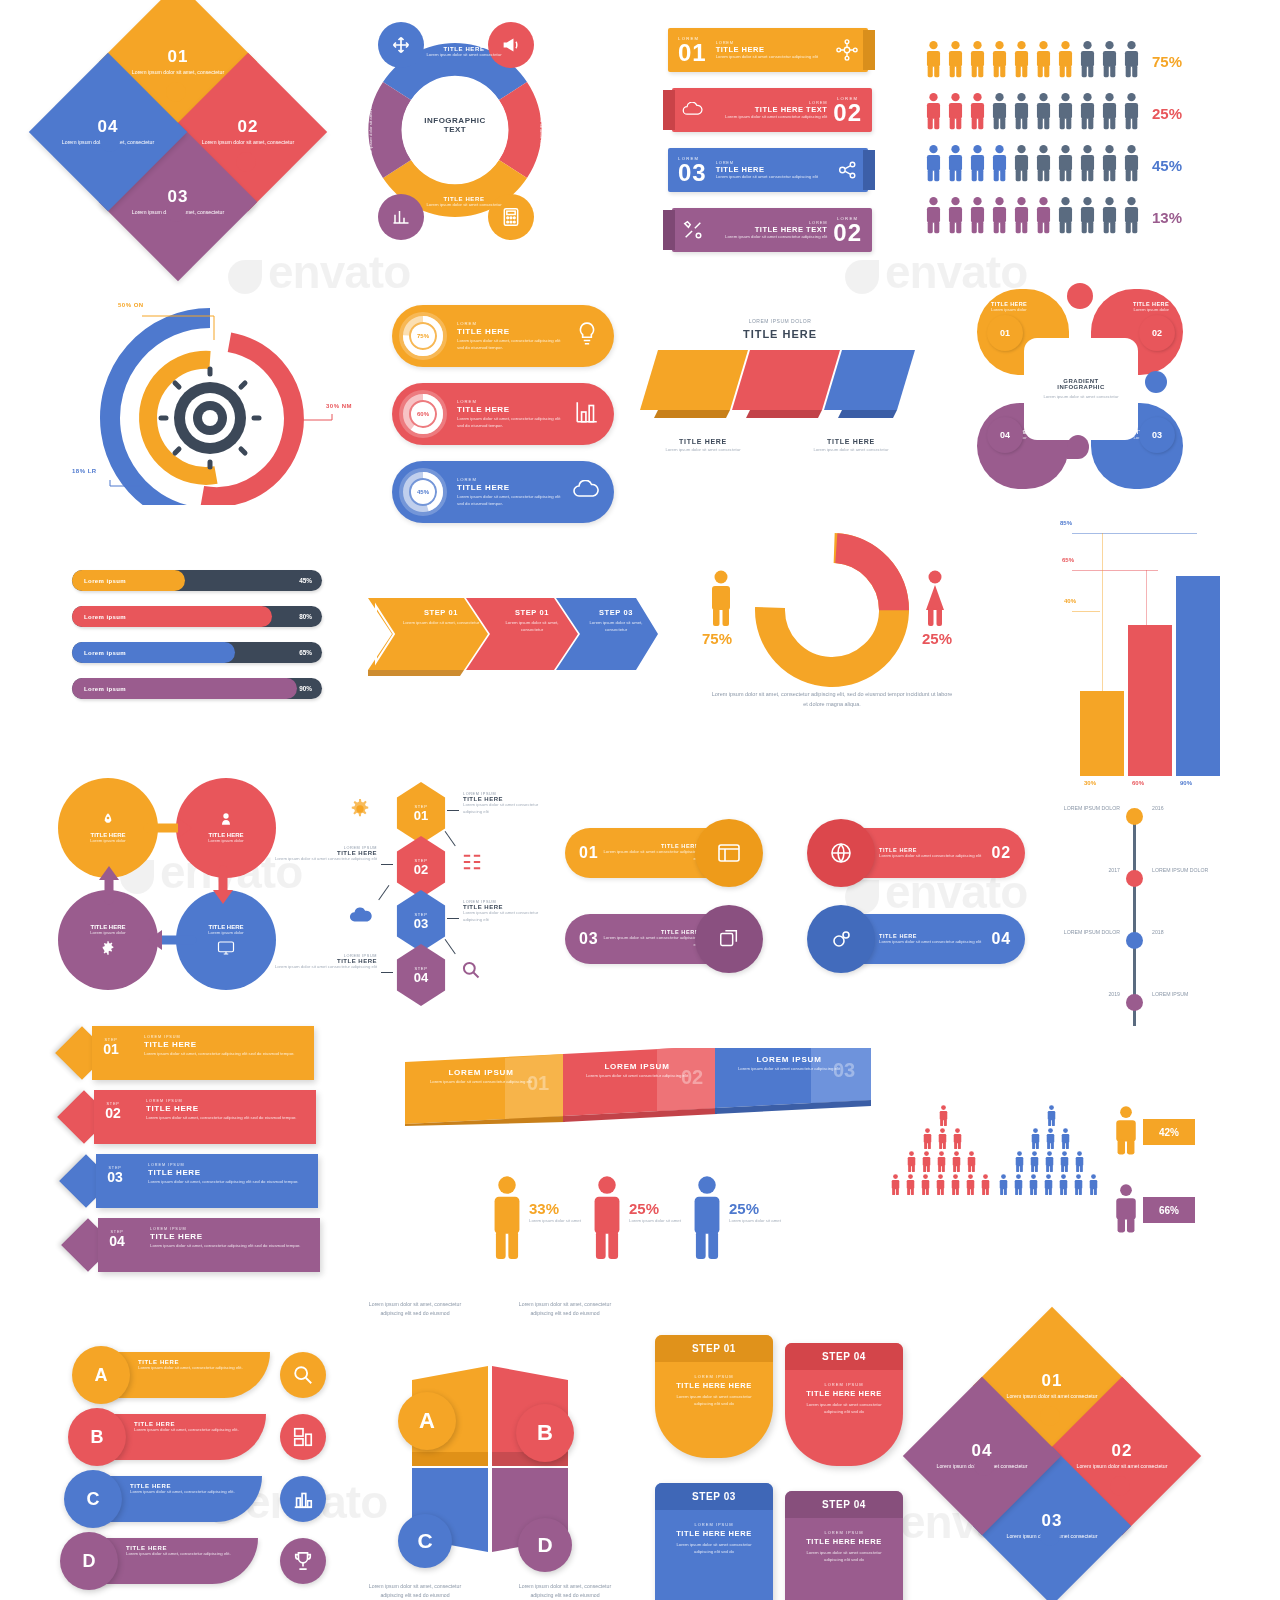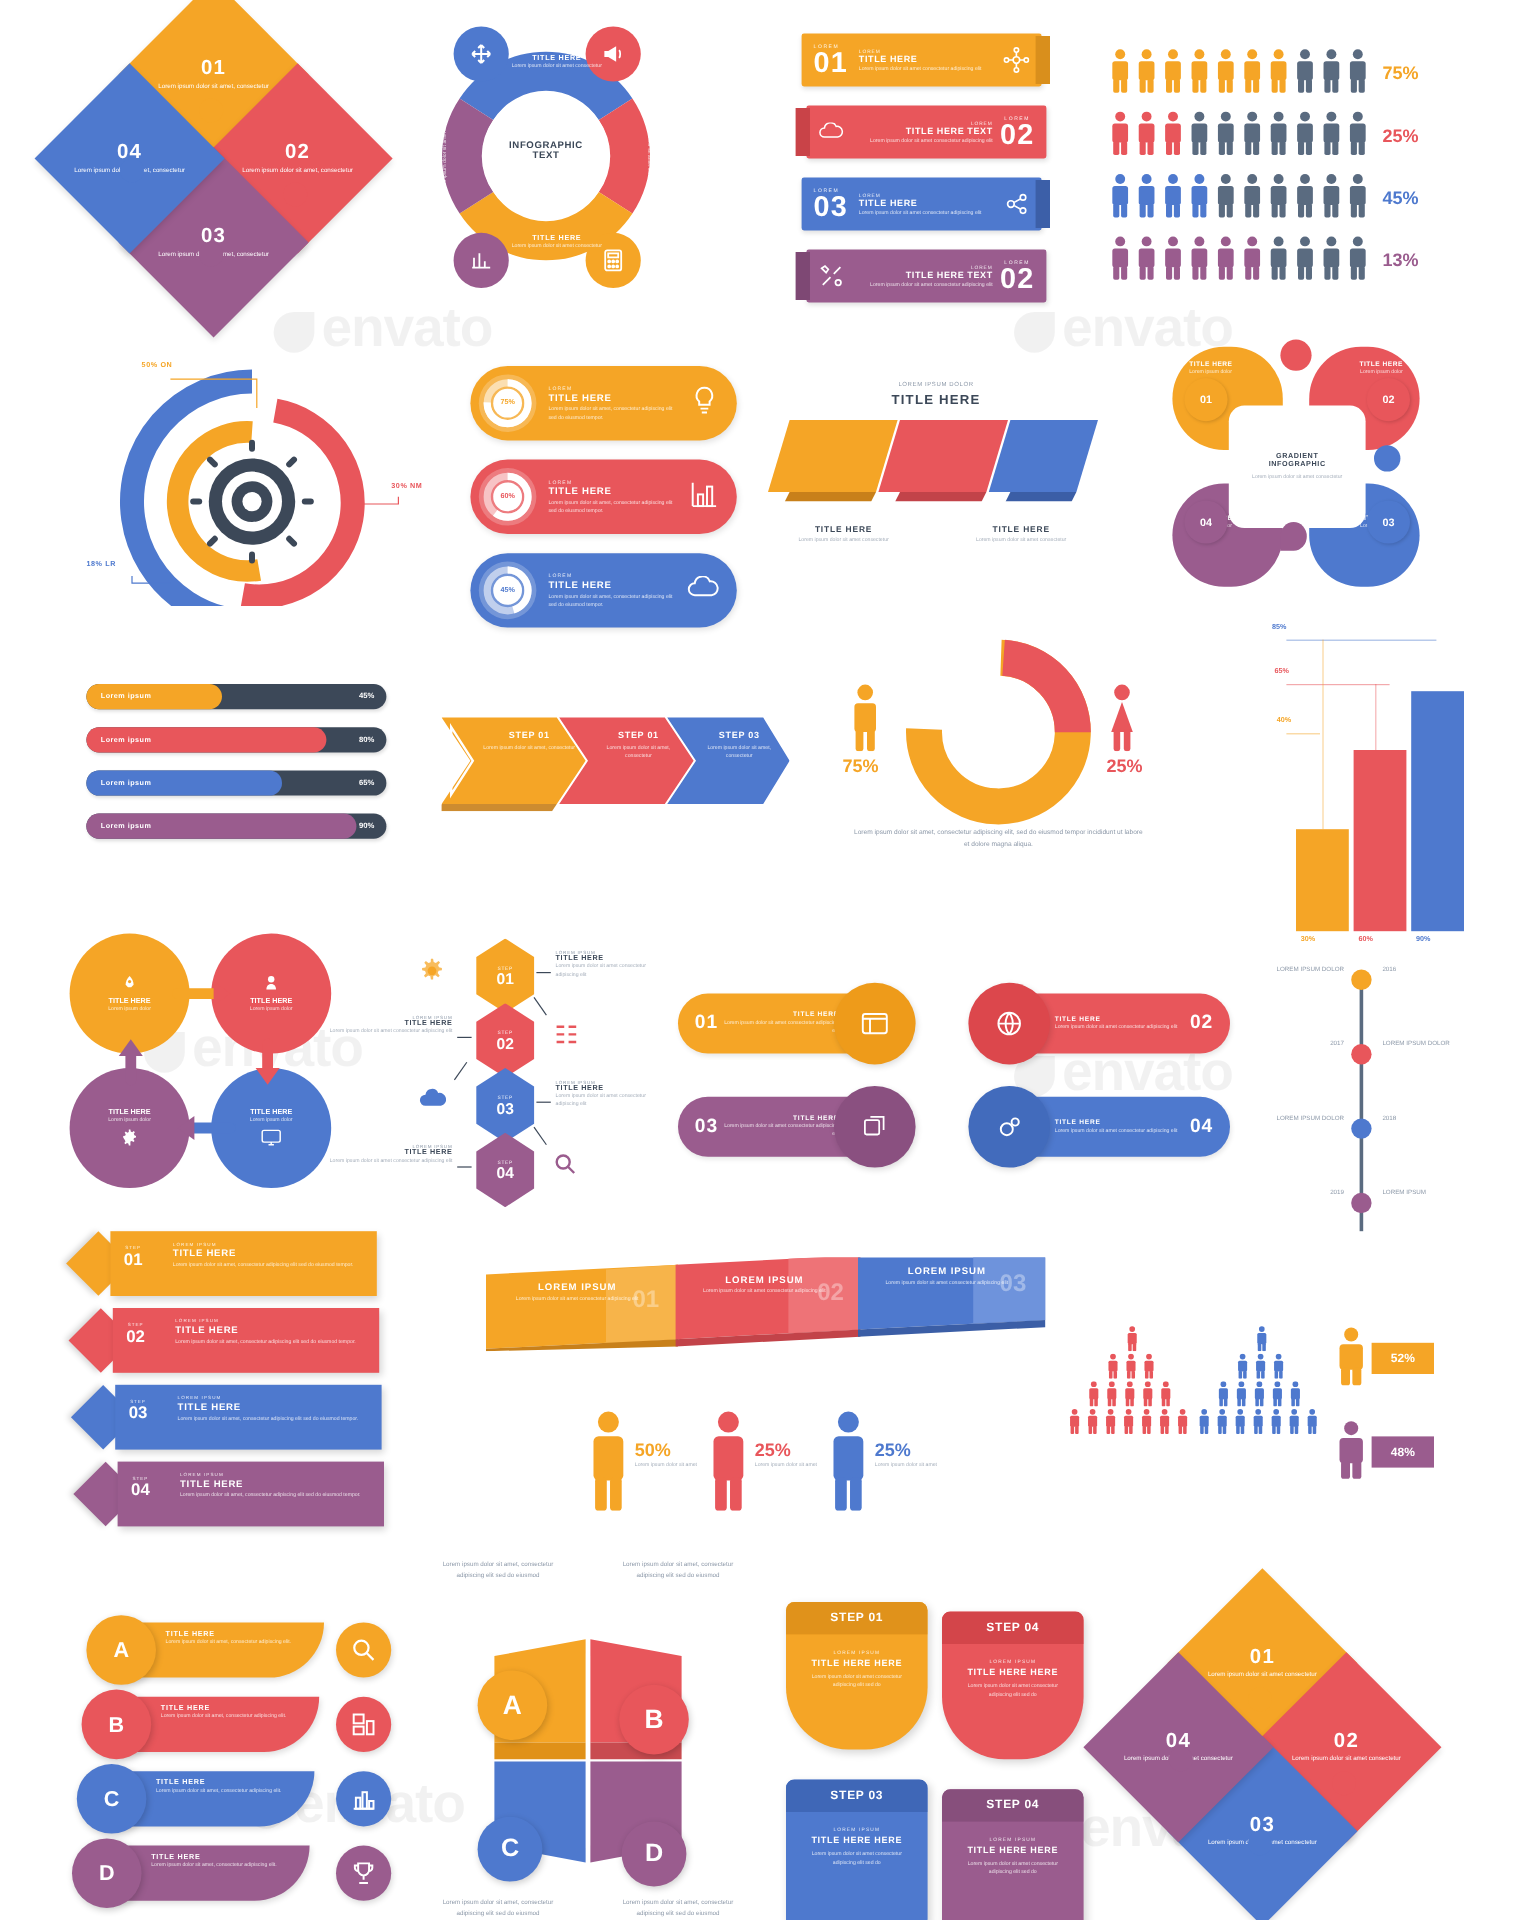--- a/index.html
+++ b/index.html
@@ -1037,21 +1037,21 @@
 
   <div class="abs" style="left:490px; top:1175px; width:290px; height:100px;" id="people-trio">
       <div style="position:absolute; left:0px; top:0; display:flex; align-items:flex-start;">
         <svg width="34" height="84" viewBox="0 0 20 50" fill="#F5A526">
           <circle cx="10" cy="6" r="5.2"></circle>
           <rect x="2.6" y="13" width="14.8" height="22" rx="2.6"></rect>
           <rect x="3.4" y="33.5" width="5.8" height="16.5" rx="1.8"></rect>
           <rect x="10.8" y="33.5" width="5.8" height="16.5" rx="1.8"></rect>
         </svg>
         <div style="margin-left:5px; margin-top:26px;">
-          <div style="font-size:15px; font-weight:bold; color:#F5A526; line-height:1;">50%</div>
+          <div style="font-size:15px; font-weight:bold; color:#F5A526; line-height:1;">33%</div>
           <div class="tiny" style="color:#8C98A8; width:54px; margin-top:2px;">Lorem ipsum dolor sit amet</div>
         </div>
       </div>
       <div style="position:absolute; left:100px; top:0; display:flex; align-items:flex-start;">
         <svg width="34" height="84" viewBox="0 0 20 50" fill="#E8565B">
           <circle cx="10" cy="6" r="5.2"></circle>
           <rect x="2.6" y="13" width="14.8" height="22" rx="2.6"></rect>
           <rect x="3.4" y="33.5" width="5.8" height="16.5" rx="1.8"></rect>
           <rect x="10.8" y="33.5" width="5.8" height="16.5" rx="1.8"></rect>
         </svg>
@@ -1282,28 +1282,28 @@
             <rect x="2.2" y="20.6" width="4.2" height="9.4" rx="1.2"></rect>
             <rect x="7.6" y="20.6" width="4.2" height="9.4" rx="1.2"></rect>
           </svg></span>
       </div>
       <div style="position:absolute; left:218px; top:0;"><svg width="26" height="50" viewBox="0 0 16 30" fill="#F5A526">
           <circle cx="8" cy="4" r="3.6"></circle>
           <rect x="2" y="9" width="12" height="13" rx="2"></rect>
           <rect x="2.8" y="21" width="4.6" height="9" rx="1.3"></rect>
           <rect x="8.6" y="21" width="4.6" height="9" rx="1.3"></rect>
         </svg></div>
-      <div style="position:absolute; left:248px; top:14px; width:52px; height:26px; background:#F5A526; color:#fff; display:flex; align-items:center; justify-content:center; font-size:10px; font-weight:bold;">52%</div>
+      <div style="position:absolute; left:248px; top:14px; width:52px; height:26px; background:#F5A526; color:#fff; display:flex; align-items:center; justify-content:center; font-size:10px; font-weight:bold;">42%</div>
       <div style="position:absolute; left:218px; top:78px;"><svg width="26" height="50" viewBox="0 0 16 30" fill="#9A5C8E">
           <circle cx="8" cy="4" r="3.6"></circle>
           <rect x="2" y="9" width="12" height="13" rx="2"></rect>
           <rect x="2.8" y="21" width="4.6" height="9" rx="1.3"></rect>
           <rect x="8.6" y="21" width="4.6" height="9" rx="1.3"></rect>
         </svg></div>
-      <div style="position:absolute; left:248px; top:92px; width:52px; height:26px; background:#9A5C8E; color:#fff; display:flex; align-items:center; justify-content:center; font-size:10px; font-weight:bold;">48%</div>
+      <div style="position:absolute; left:248px; top:92px; width:52px; height:26px; background:#9A5C8E; color:#fff; display:flex; align-items:center; justify-content:center; font-size:10px; font-weight:bold;">66%</div>
     </div>
 
   <div class="abs" style="left:78px; top:1352px; width:280px; height:250px;" id="abcd-list">
       <div style="position:absolute; left:14px; top:0px; width:178px; height:46px; background:#F5A526; border-radius:0 0 46px 0; box-shadow:1px 2px 5px rgba(0,0,0,.14);"></div>
       <div style="position:absolute; left:-6px; top:-6px; width:58px; height:58px; border-radius:50%; background:#F5A526; color:#fff; display:flex; align-items:center; justify-content:center; font-size:18px; font-weight:bold; box-shadow:1px 2px 6px rgba(0,0,0,.2);">A</div>
       <div style="position:absolute; left:60px; top:7px; width:114px; color:#fff;">
         <div style="font-size:6px; font-weight:bold; letter-spacing:.6px;">TITLE HERE</div>
         <div class="tiny" style="color:#fff;">Lorem ipsum dolor sit amet, consectetur adipiscing elit.</div>
       </div>
       <div class="icobtn" style="left:202px; top:0px; background:#F5A526;">

